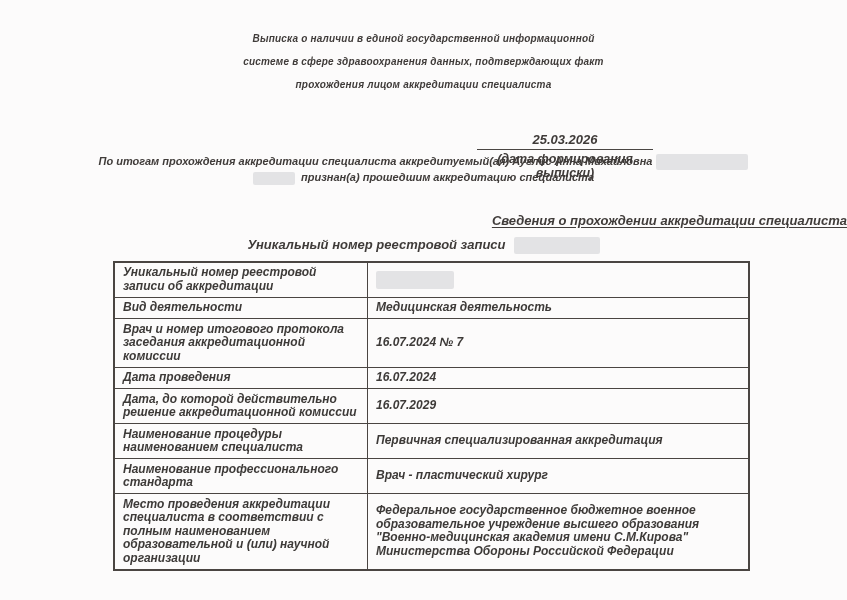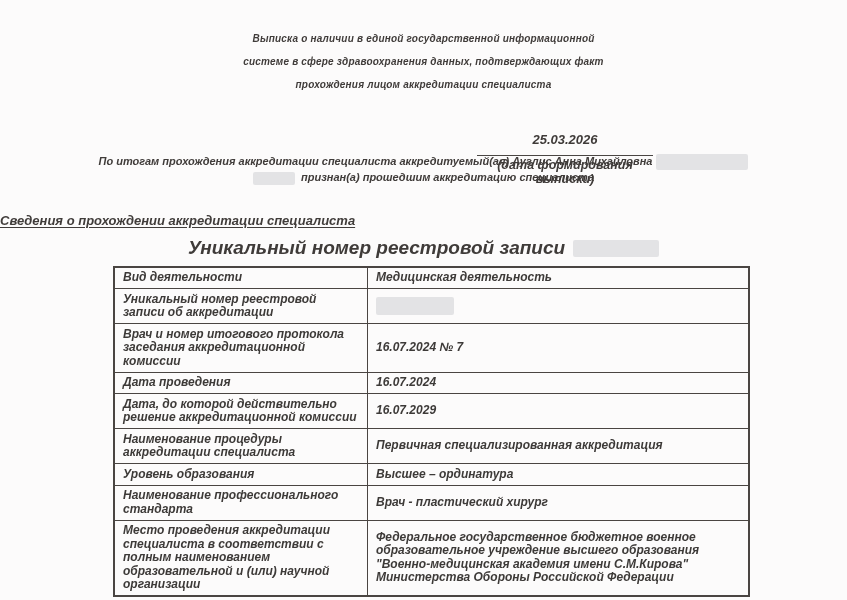--- a/index.html
+++ b/index.html
@@ -15,41 +15,41 @@
   
   .title{
     margin:27px auto 0 auto;width:620px;text-align:center;
     font-size:10px;line-height:23px;letter-spacing:.2px;color:#403c3a;
   }
   
   .date-block{
     position:absolute;left:477px;top:105px;width:176px;text-align:center;
     font-size:13px;color:#3f3b39;
   }
-  .date-value{display:block;padding-bottom:8px;border-bottom:1.5px solid #4a4643;}
+  .date-value{display:block;padding-bottom:2px;border-bottom:1.5px solid #4a4643;}
   .date-caption{display:block;margin-top:2px;font-size:12.5px;}
   
   .statement{
     margin-top:58px;text-align:center;font-size:11px;line-height:15.5px;color:#403c3a;
   }
   .redact{
     display:inline-block;background:#e3e3e5;border-radius:2px;vertical-align:middle;
   }
   .redact.name{width:92px;height:16px;margin-left:4px;}
   .redact.small{width:42px;height:13px;margin-right:6px;}
   .redact.reg{width:86px;height:17px;margin-left:8px;}
   .redact.cell{width:78px;height:18px;margin:1px 0;}
   
   .section-heading{
-    margin-top:27px;text-align:left;font-size:13px;color:#403c3a;
+    margin-top:27px;text-align:right;font-size:13px;color:#403c3a;
     text-decoration:underline;text-underline-offset:2px;
   }
   
   .registry-line{
-    margin-top:9px;text-align:center;font-size:19px;color:#3f3b39;
+    margin-top:9px;text-align:center;font-size:13px;color:#3f3b39;
   }
   
   table.acc{
     border-collapse:collapse;table-layout:fixed;
     margin:7px 0 0 113px;width:632px;
     font-size:12px;line-height:13.5px;color:#3d3a38;
     border:2px solid #4a4542;
   }
   table.acc td{
     border:1.2px solid #4a4542;
@@ -82,46 +82,42 @@
 
   <div class="section-heading">Сведения о прохождении аккредитации специалиста</div>
 
   <div class="registry-line">
     <span>Уникальный номер реестровой записи</span><span class="redact reg"></span>
   </div>
 
   <table class="acc">
     <tbody>
       <tr>
+        <td class="lbl">Уникальный номер реестровой записи об аккредитации</td>
+        <td class="val"><span class="redact cell"></span></td>
+      </tr>
+      <tr>
         <td class="lbl">Вид деятельности</td>
         <td class="val">Медицинская деятельность</td>
-      </tr>
-      <tr>
-        <td class="lbl">Уникальный номер реестровой записи об аккредитации</td>
-        <td class="val"><span class="redact cell"></span></td>
       </tr>
       <tr>
         <td class="lbl">Врач и номер итогового протокола заседания аккредитационной комиссии</td>
         <td class="val">16.07.2024 № 7</td>
       </tr>
       <tr>
         <td class="lbl">Дата проведения</td>
         <td class="val">16.07.2024</td>
       </tr>
       <tr>
         <td class="lbl">Дата, до которой действительно решение аккредитационной комиссии</td>
         <td class="val">16.07.2029</td>
       </tr>
       <tr>
-        <td class="lbl">Наименование процедуры аккредитации специалиста</td>
+        <td class="lbl">Наименование процедуры наименованием специалиста</td>
         <td class="val">Первичная специализированная аккредитация</td>
-      </tr>
-      <tr>
-        <td class="lbl">Уровень образования</td>
-        <td class="val">Высшее – ординатура</td>
       </tr>
       <tr>
         <td class="lbl">Наименование профессионального стандарта</td>
         <td class="val">Врач - пластический хирург</td>
       </tr>
       <tr>
         <td class="lbl">Место проведения аккредитации специалиста в соответствии с полным наименованием образовательной и (или) научной организации</td>
         <td class="val">Федеральное государственное бюджетное военное образовательное учреждение высшего образования "Военно-медицинская академия имени С.М.Кирова" Министерства Обороны Российской Федерации</td>
       </tr>
     </tbody>

